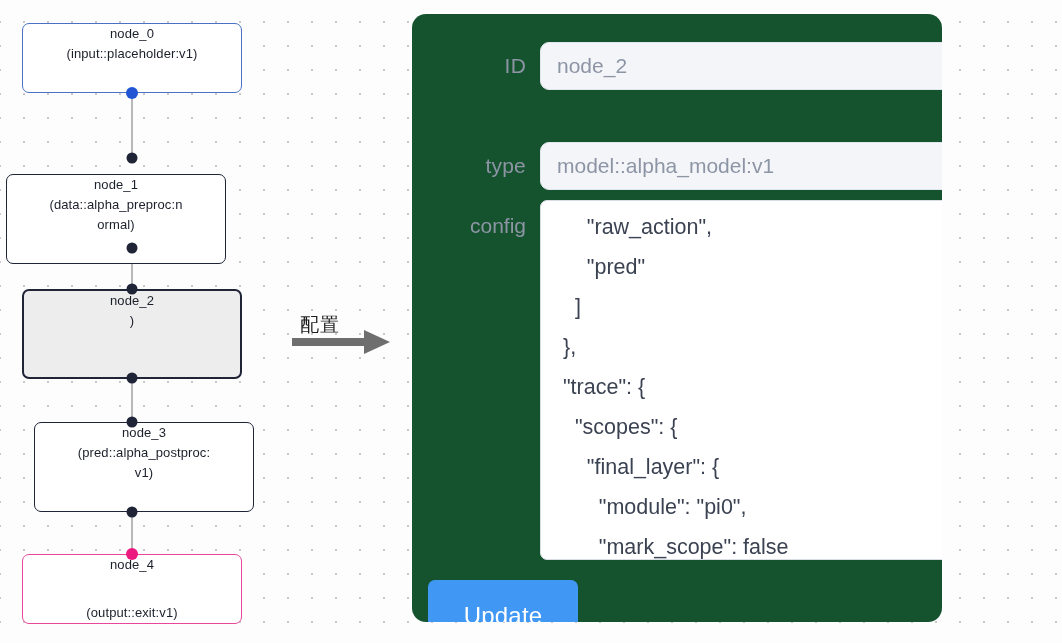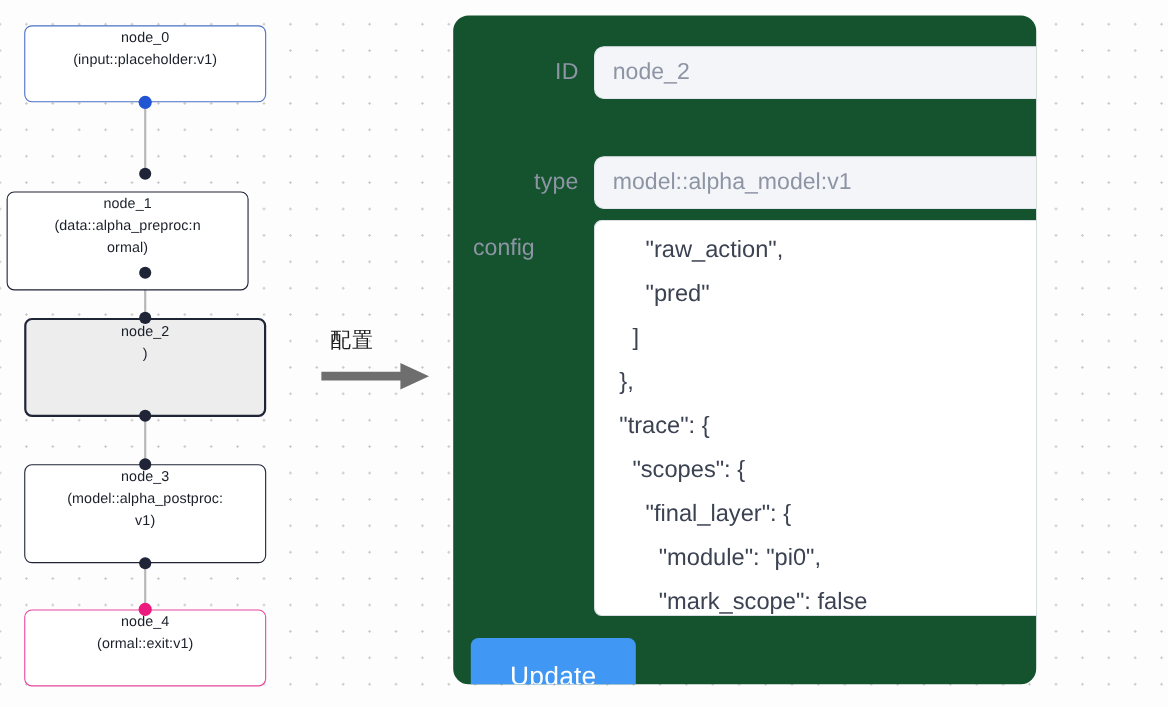--- a/index.html
+++ b/index.html
@@ -58,36 +58,36 @@
     align-items: center;
     justify-content: flex-start;
     text-align: center;
     color: #1b1f2a;
     font-size: 13px;
     line-height: 20px;
     letter-spacing: .1px;
     padding: 0 8px;
   }
   .gnode.blue-border   { border-color: #4a72c4; }
-  .gnode.pink-border   { border-color: #e8479b; border-width: 1.8px; }
+  .gnode.pink-border   { border-color: #e8479b; border-width: 1.8px; gap: 28px; }
   .gnode.selected      { background: #ededed; border-color: #1f2437; border-width: 2.1px; }
   .gnode .nl2 { display: block; }
 
   
   #arrow-group {
     position: absolute;
     left: 292px;
     top: 296px;
     width: 110px;
     height: 66px;
   }
   #arrow-label {
     position: absolute;
     left: 8px;
-    top: 0px;
+    top: 16px;
     font-size: 19px;
     color: #1d1d1d;
     letter-spacing: 1px;
     font-family: Liberation Mono, monospace;
   }
   #arrow-shape {
     position: absolute;
     left: 0px;
     top: 32px;
   }
@@ -141,21 +141,22 @@
     position: absolute;
     left: 18px;
     top: 186px;
     display: flex;
     align-items: flex-start;
   }
   #config-label {
     color: #8d95a5;
     font-size: 21px;
     width: 110px;
-    padding-right: 31px;
+    padding-right: 14px;
+    text-align: right;
     box-sizing: border-box;
     flex: none;
     padding-top: 14px;
   }
   #config-textarea {
     position: relative;
     box-sizing: border-box;
     width: 490px;
     height: 360px;
     background: #ffffff;
@@ -270,31 +271,31 @@
     <div class="port" style="left:132px; top:158px;"></div>
     <div class="port" style="left:132px; top:248px;"></div>
 
     <div class="gnode selected" style="left:22px; top:289px; width:220px; height:90px;">
       <span>node_2</span>
       <span class="nl2">)</span>
     </div>
     <div class="port" style="left:132px; top:289px;"></div>
     <div class="port" style="left:132px; top:378px;"></div>
 
-    <div class="gnode" style="left:22px; top:422px; width:220px; height:90px;">
+    <div class="gnode" style="left:34px; top:422px; width:220px; height:90px;">
       <span>node_3</span>
-      <span class="nl2">(model::alpha_postproc:</span>
+      <span class="nl2">(pred::alpha_postproc:</span>
       <span class="nl2">v1)</span>
     </div>
     <div class="port" style="left:132px; top:422px;"></div>
     <div class="port" style="left:132px; top:512px;"></div>
 
     <div class="gnode pink-border" style="left:22px; top:554px; width:220px; height:70px;">
       <span>node_4</span>
-      <span class="nl2">(ormal::exit:v1)</span>
+      <span class="nl2">(output::exit:v1)</span>
     </div>
     <div class="port pink" style="left:132px; top:554px;"></div>
   </div>
 
   <div id="arrow-group">
     <div id="arrow-label">配置</div>
     <svg id="arrow-shape" width="100" height="28" viewBox="0 0 100 28">
       <polygon points="0,10 72,10 72,2 98,14 72,26 72,18 0,18" fill="#6e6e6e"></polygon>
     </svg>
   </div>

